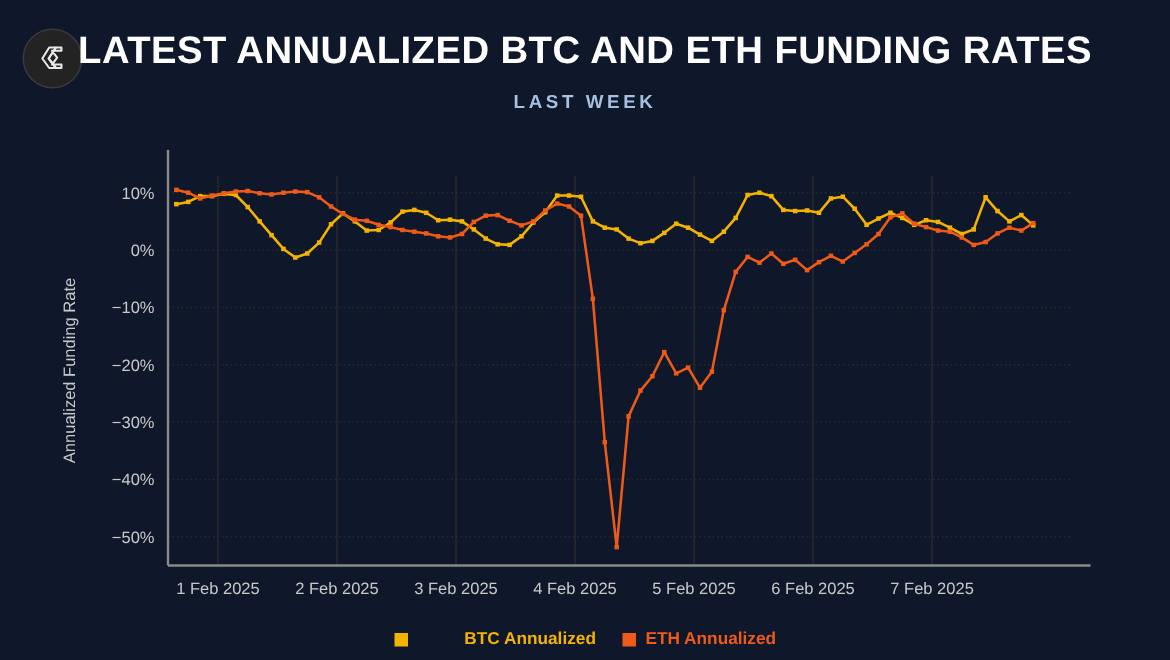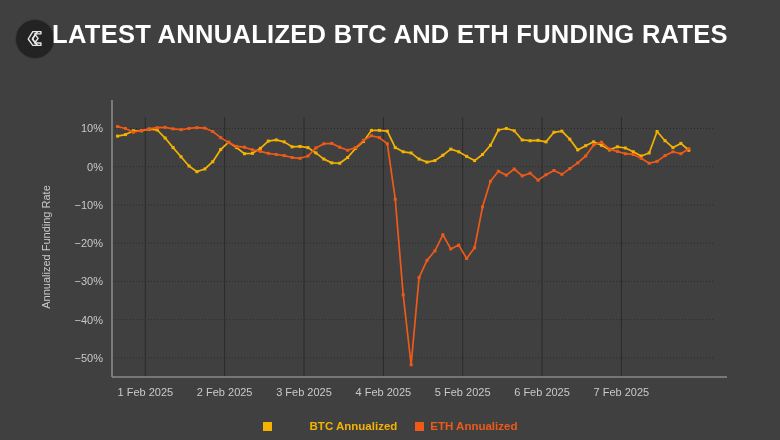--- a/index.html
+++ b/index.html
@@ -11,21 +11,21 @@
     width: 780px;
     height: 440px;
     overflow: hidden;
     font-family: "Liberation Sans", sans-serif;
     color: #ffffff;
   }
   #page {
     position: relative;
     width: 780px;
     height: 440px;
-    background: #404040;
+    background: #0f172a;
   }
 
   
   #header {
     position: absolute;
     left: 0; top: 0;
     width: 780px;
     height: 92px;
   }
   #logo-badge {
@@ -120,20 +120,21 @@
 
     <div id="logo-badge">
       <svg width="22" height="22" viewBox="0 0 24 24" aria-hidden="true">
         <path d="M14.5 4 H18.5 V6.4 H11.6 L15.4 11.3 L11.6 16.4 H18.5 V18.9 H14.5 L9.2 12 Z" fill="none" stroke="#e9e9e9" stroke-width="1.5" stroke-linejoin="round"></path>
         <path d="M9.2 12 L14.5 4 L9.6 4 L4.6 12 L9.6 18.9 L14.5 18.9 Z" fill="none" stroke="#e9e9e9" stroke-width="1.5" stroke-linejoin="round"></path>
       </svg>
     </div>
 
     <div id="chart-title">LATEST ANNUALIZED BTC AND ETH FUNDING RATES</div>
 
+    <div id="chart-subtitle">LAST WEEK</div>
   </div>
 
   <div id="plot-wrap">
     <svg id="plot-svg" width="780" height="318">
       <g id="grid-layer">
           <line x1="112" x2="715" y1="36.470588235294116" y2="36.470588235294116" stroke="#2a2a2a" stroke-width="1" stroke-dasharray="1 2"></line>
           <line x1="112" x2="715" y1="74.70588235294116" y2="74.70588235294116" stroke="#2a2a2a" stroke-width="1" stroke-dasharray="1 2"></line>
           <line x1="112" x2="715" y1="112.94117647058823" y2="112.94117647058823" stroke="#2a2a2a" stroke-width="1" stroke-dasharray="1 2"></line>
           <line x1="112" x2="715" y1="151.1764705882353" y2="151.1764705882353" stroke="#2a2a2a" stroke-width="1" stroke-dasharray="1 2"></line>
           <line x1="112" x2="715" y1="189.41176470588235" y2="189.41176470588235" stroke="#2a2a2a" stroke-width="1" stroke-dasharray="1 2"></line>

